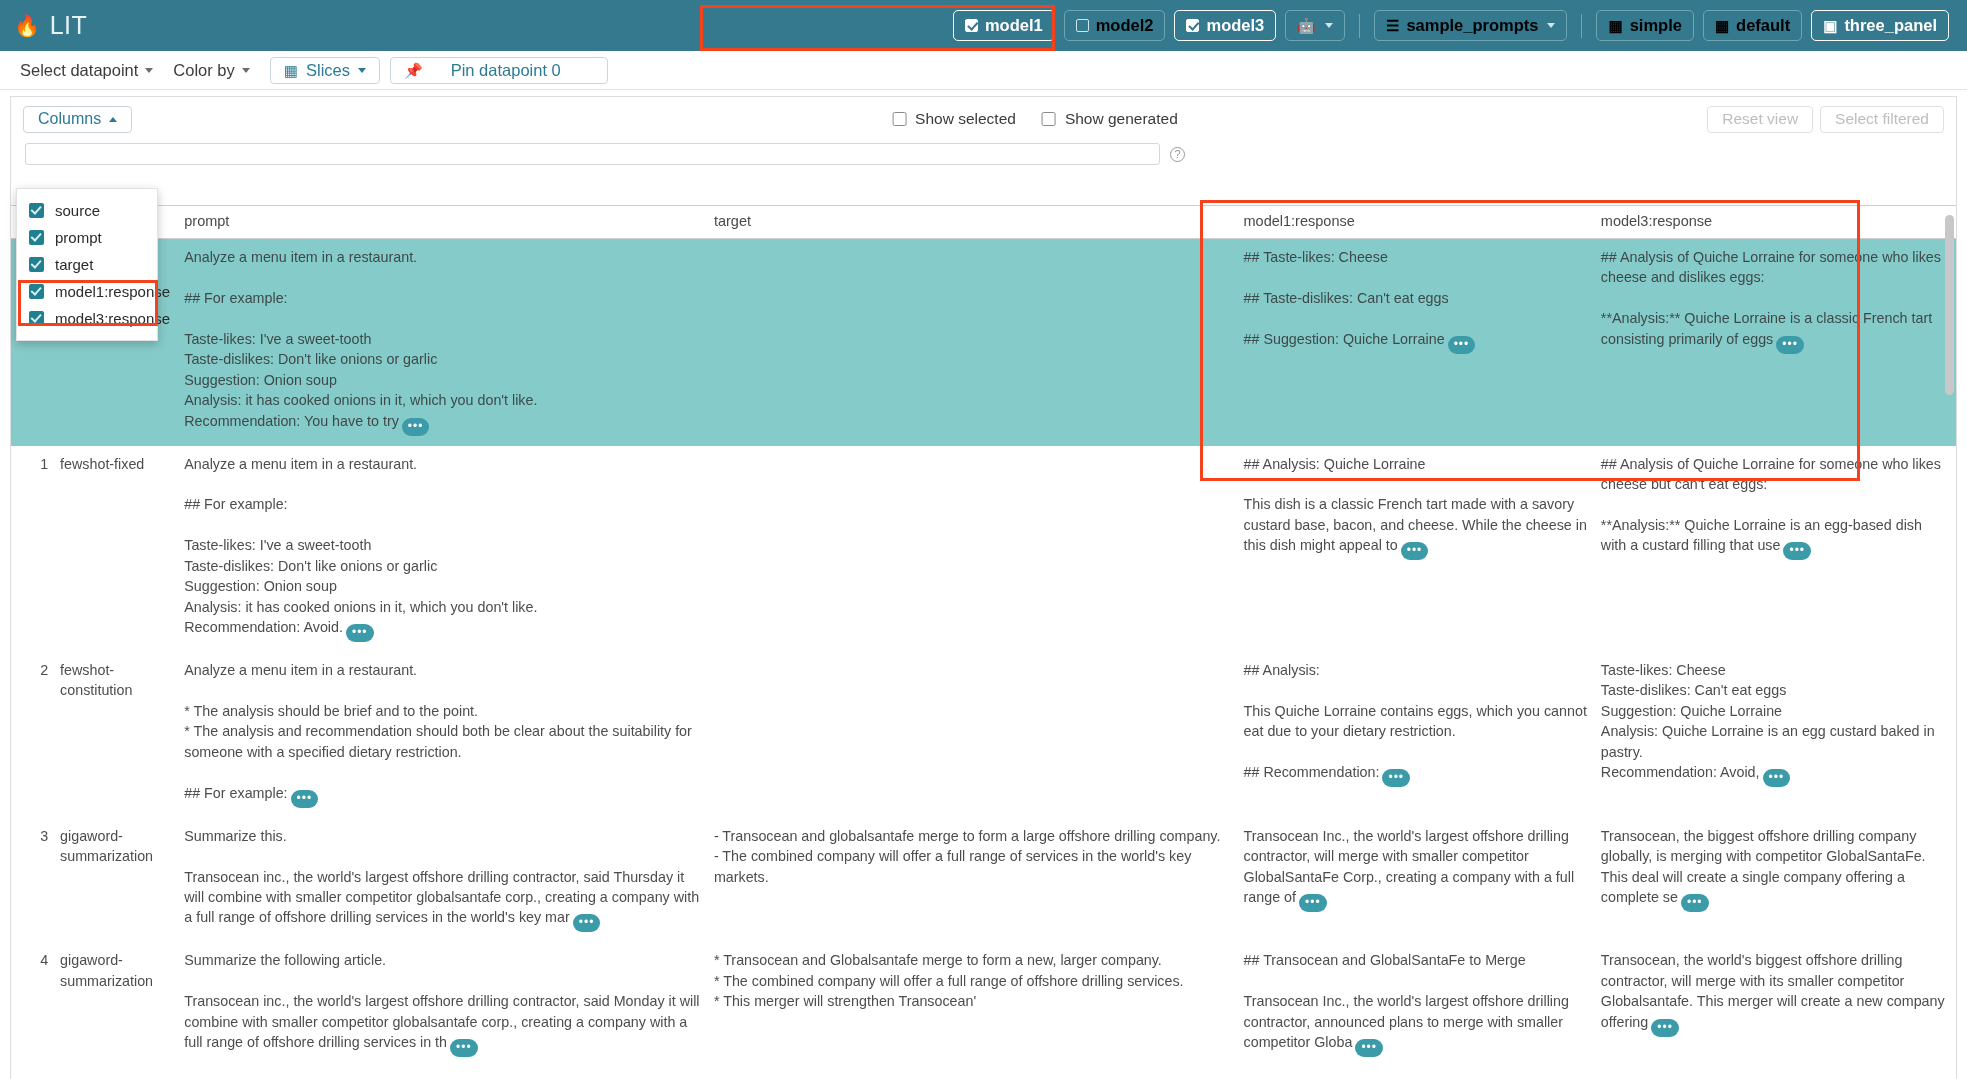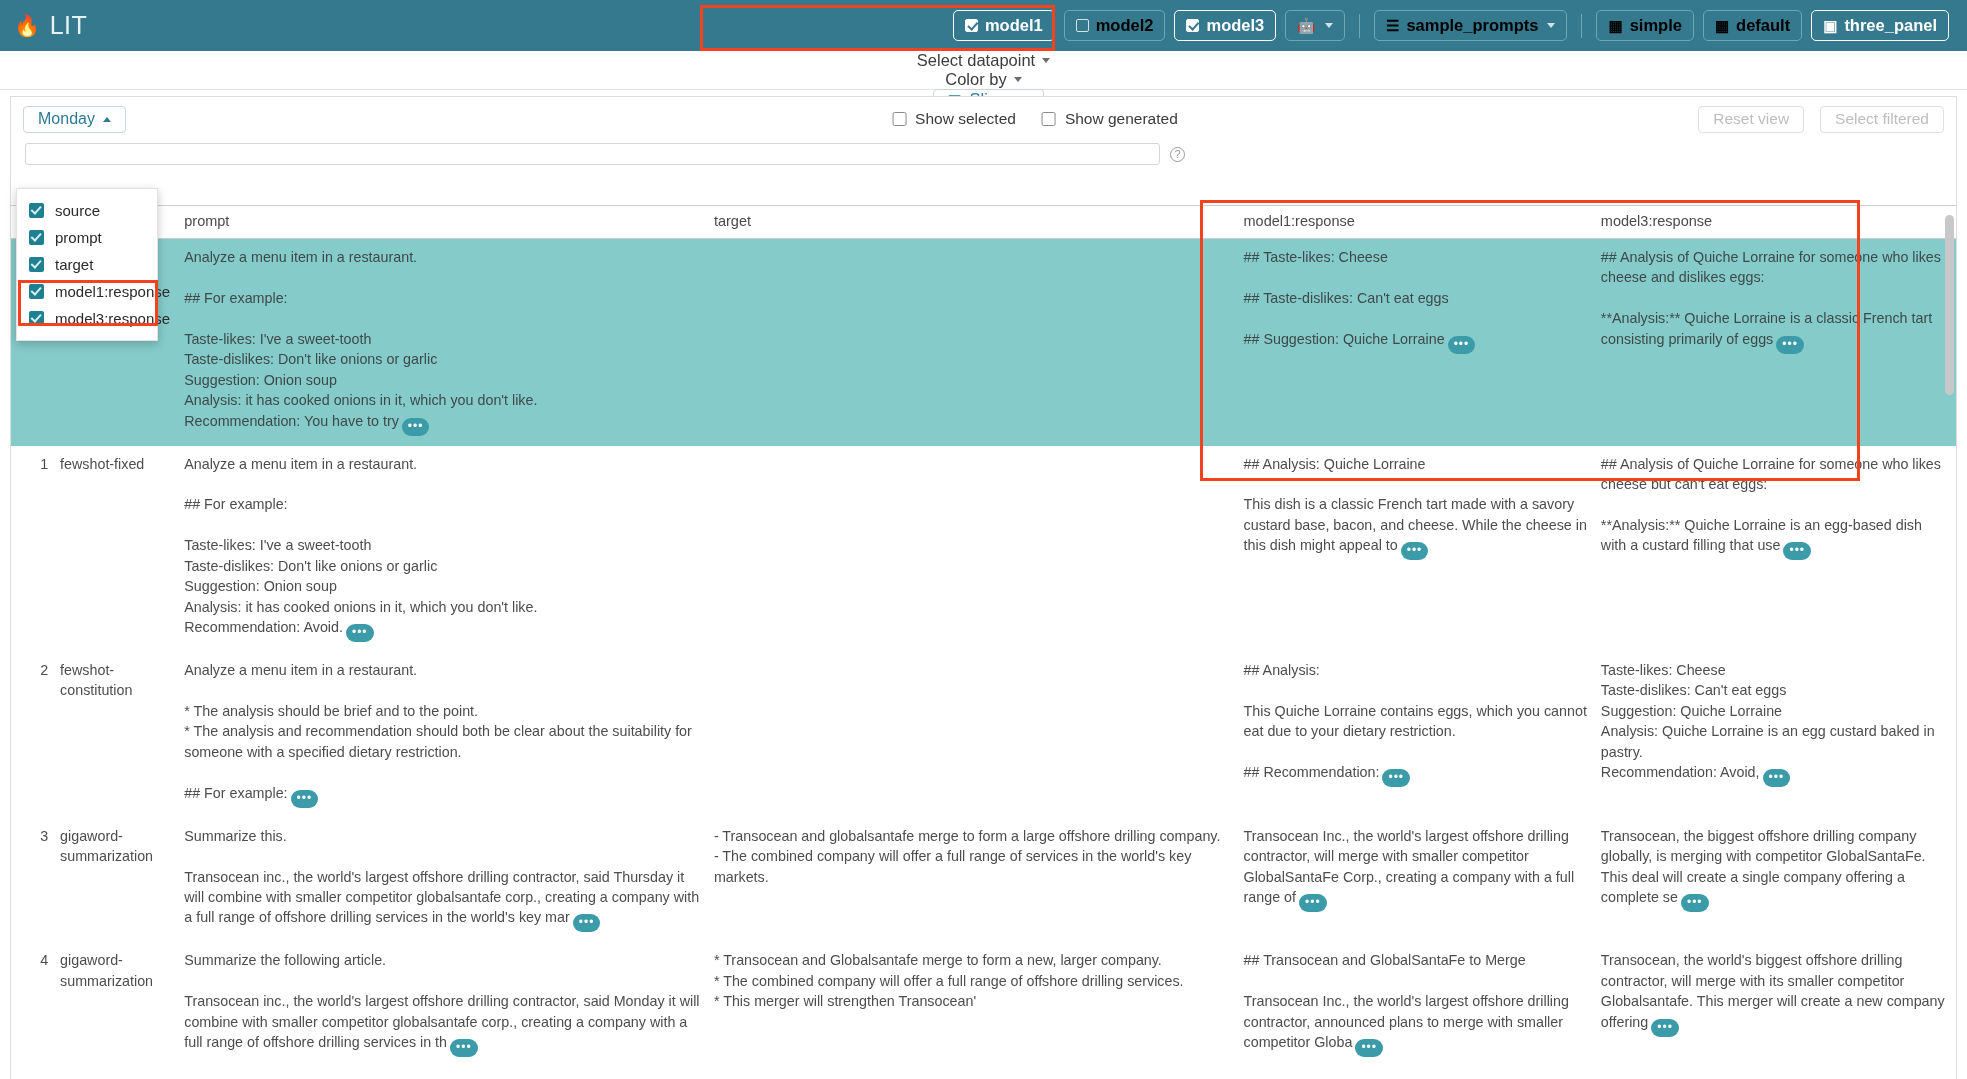--- a/index.html
+++ b/index.html
@@ -67,21 +67,20 @@
     position: absolute; border: 3px solid #f4431c;
     pointer-events: none; z-index: 60;
   }
 
   
   .toolbar2 {
     height: 39px; background: #fff;
     display: flex; align-items: center; gap: 0px;
     padding: 0 10px; border-bottom: 1px solid #e4e4e4;
     color: #3b6f85;
-    flex-direction: column;
   }
   .t2item {
     display: inline-flex; align-items: center; gap: 7px;
     font-size: 16.5px; color: #3c3c3c; padding: 0 10px; cursor: pointer;
     white-space: nowrap;
   }
   .t2item .caret-dk {
     width: 0; height: 0; border-left: 4.5px solid transparent;
     border-right: 4.5px solid transparent; border-top: 5.5px solid #6c6c6c;
     display: inline-block;
@@ -131,21 +130,21 @@
   .caret-up {
     width: 0; height: 0; border-left: 4.5px solid transparent;
     border-right: 4.5px solid transparent; border-bottom: 5.5px solid #2b7b95;
   }
   .showchecks {
     position: absolute; left: 50%; transform: translateX(-32%);
     display: flex; gap: 26px; align-items: flex-end;
   }
   .chk { display: inline-flex; align-items: center; gap: 9px; font-size: 15.5px; color: #3b3b3b; cursor: pointer; }
   .chk .box { width: 14px; height: 14px; border: 1.6px solid #8a8a8a; border-radius: 2px; }
-  .rightbtns { margin-left: auto; display: flex; gap: 16px; justify-content: flex-end; }
+  .rightbtns { margin-left: auto; display: flex; gap: 7px; justify-content: flex-end; }
   .ghostbtn {
     height: 27px; padding: 0 14px; border: 1px solid #e0e0e0; border-radius: 4px;
     background: #fff; color: #bdbdbd; font-size: 15.5px; cursor: default;
     display: inline-flex; align-items: center;
   }
 
   .search-row { height: 26px; padding: 0 12px; display: flex; align-items: center; position: relative; }
   .search-field {
     flex: 0 0 1135px; height: 22px; border: 1px solid #d6d6d6; border-radius: 3px;
     background: #fff; margin-left: 2px;
@@ -291,21 +290,21 @@
       <span class="glyph">📌</span>
       <span>Pin datapoint 0</span>
     </div>
   </div>
 
 
   <div class="module">
 
     <div class="ctrl-row">
       <div class="columns-btn">
-        <span>Monday</span>
+        <span>Columns</span>
         <span class="caret-up"></span>
       </div>
 
       <div class="showchecks">
         <label class="chk">
           <span class="box"></span>
           <span>Show selected</span>
         </label>
         <label class="chk">
           <span class="box"></span>

